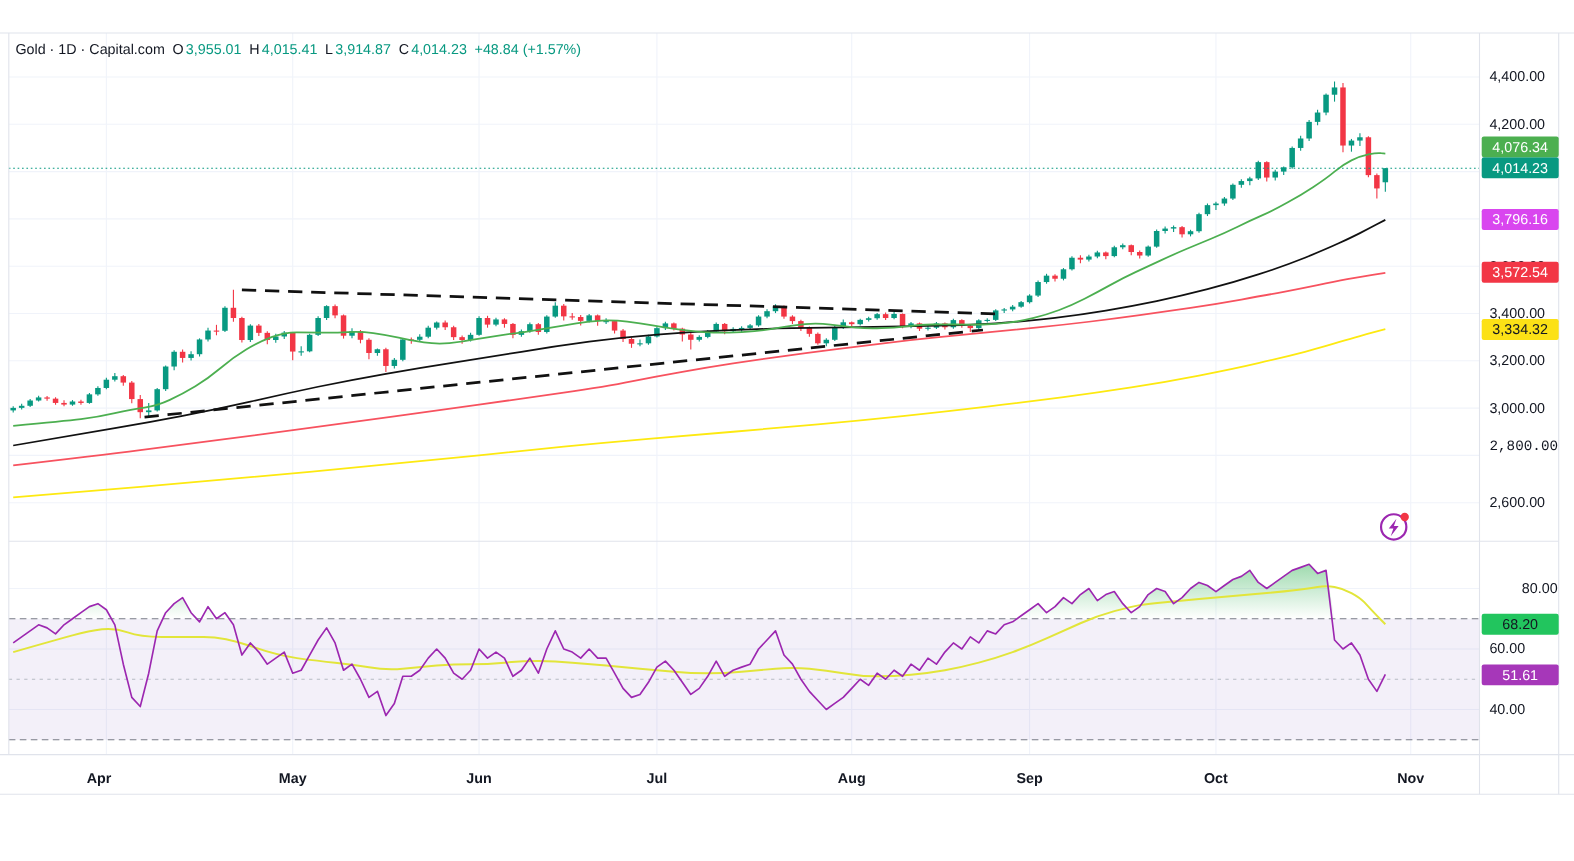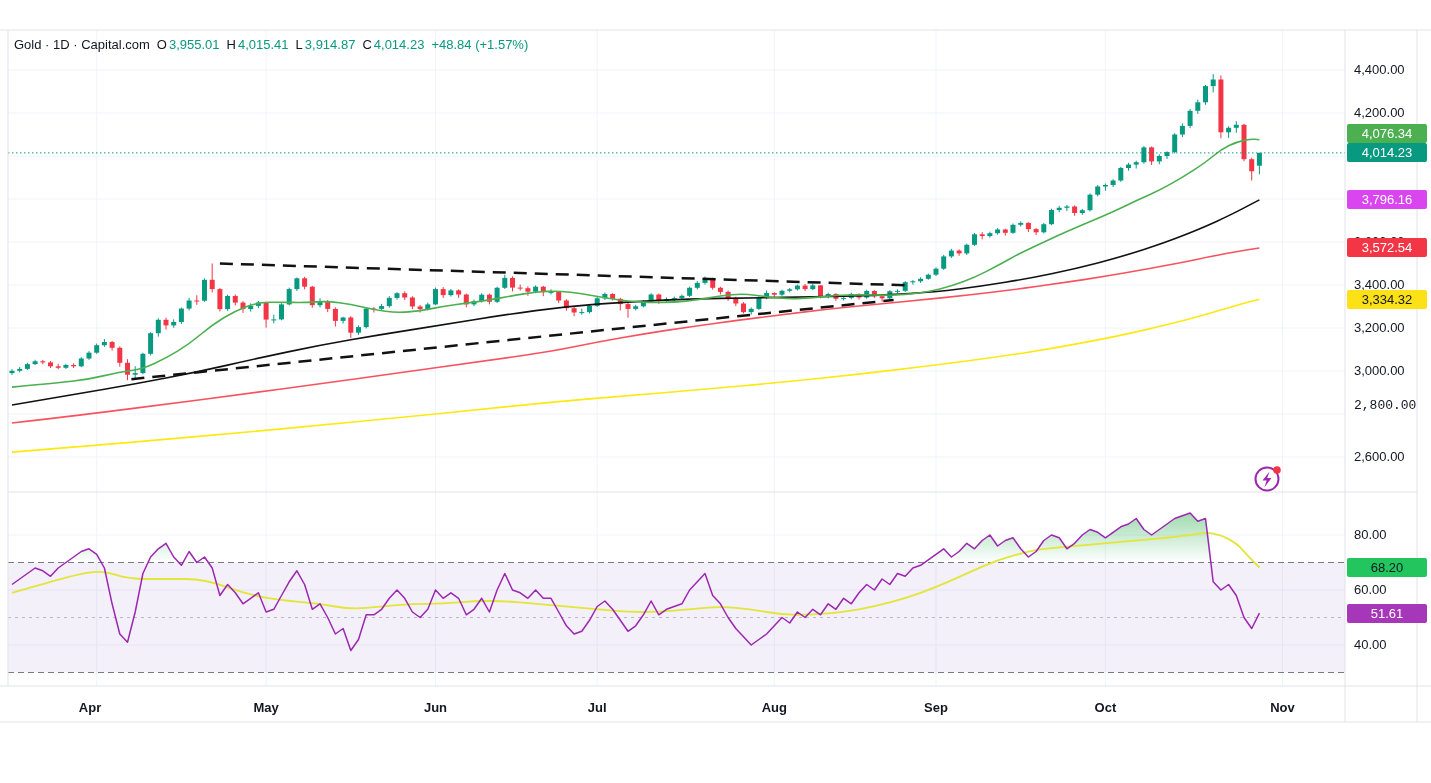--- a/index.html
+++ b/index.html
@@ -5,21 +5,21 @@
   html,body{margin:0;padding:0;background:#ffffff;}
   #page{position:relative;width:1431px;height:783px;background:#fff;overflow:hidden;
         font-family:"Liberation Sans",sans-serif;color:#131722;}
   #chart-svg{position:absolute;left:0;top:0;}
   .hdr{position:absolute;left:8px;top:7px;font-size:14px;color:#131722;}
   .legend{position:absolute;left:14px;top:37px;font-size:13px;display:flex;gap:7px;align-items:center;}
   .lt{color:#131722;}
   .lk{color:#131722;margin-right:-5px;}
   .lv{color:#089981;}
   .ptick,.rtick{position:absolute;left:1354px;width:62px;font-size:13px;color:#131722;height:16px;line-height:16px;}
-  .badge{position:absolute;left:1347px;width:80px;height:19px;line-height:19px;text-align:center;
+  .badge{position:absolute;left:1347px;width:70px;height:19px;line-height:19px;text-align:center;
          font-size:13px;border-radius:2px;}
   .month{position:absolute;top:700px;width:44px;text-align:center;font-size:13px;font-weight:700;color:#131722;}
   .bolt-btn{position:absolute;left:1251px;top:461px;width:34px;height:34px;cursor:pointer;}
   .logo{position:absolute;left:13px;top:737px;display:flex;align-items:center;gap:9px;cursor:pointer;}
   .logo span{font-size:22px;font-weight:700;color:#131722;letter-spacing:-0.3px;}
 </style>
 </head>
 <body>
 
 <div id="page">
@@ -425,21 +425,21 @@
       <div class="ptick" style="top: 62px;">4,400.00</div>
       <div class="ptick" style="top: 105px;">4,200.00</div>
       <div class="ptick" style="top: 148px;">4,000.00</div>
       <div class="ptick" style="top: 191px;">3,800.00</div>
       <div class="ptick" style="top: 234px;">3,600.00</div>
       <div class="ptick" style="top: 277px;">3,400.00</div>
       <div class="ptick" style="top: 320px;">3,200.00</div>
       <div class="ptick" style="top: 363px;">3,000.00</div>
       <div class="ptick" style="top: 398px; font-family: Liberation Mono, monospace;">2,800.00</div>
       <div class="ptick" style="top: 449px;">2,600.00</div>
-      <div class="rtick" style="top: 527px;">80.00</div>
+      <div class="rtick" style="top: 527px; text-align: right;">80.00</div>
       <div class="rtick" style="top: 582px;">60.00</div>
       <div class="rtick" style="top: 637px;">40.00</div>
       <div class="badge" style="top: 289.6px; background: rgb(252, 225, 22); color: rgb(19, 23, 34);">3,334.32</div>
       <div class="badge" style="top: 238.4px; background: rgb(242, 54, 69); color: rgb(255, 255, 255);">3,572.54</div>
       <div class="badge" style="top: 190.3px; background: #d946ef; color: rgb(255, 255, 255);">3,796.16</div>
       <div class="badge" style="top: 143.4px; background: rgb(8, 153, 129); color: rgb(255, 255, 255);">4,014.23</div>
       <div class="badge" style="top: 123.9px; background: rgb(76, 175, 80); color: rgb(255, 255, 255);">4,076.34</div>
       <div class="badge" style="top: 558px; background: #22c55e; color: rgb(19, 23, 34);">68.20</div>
       <div class="badge" style="top: 603.6px; background: rgb(166, 55, 185); color: rgb(255, 255, 255);">51.61</div>
     </div>

